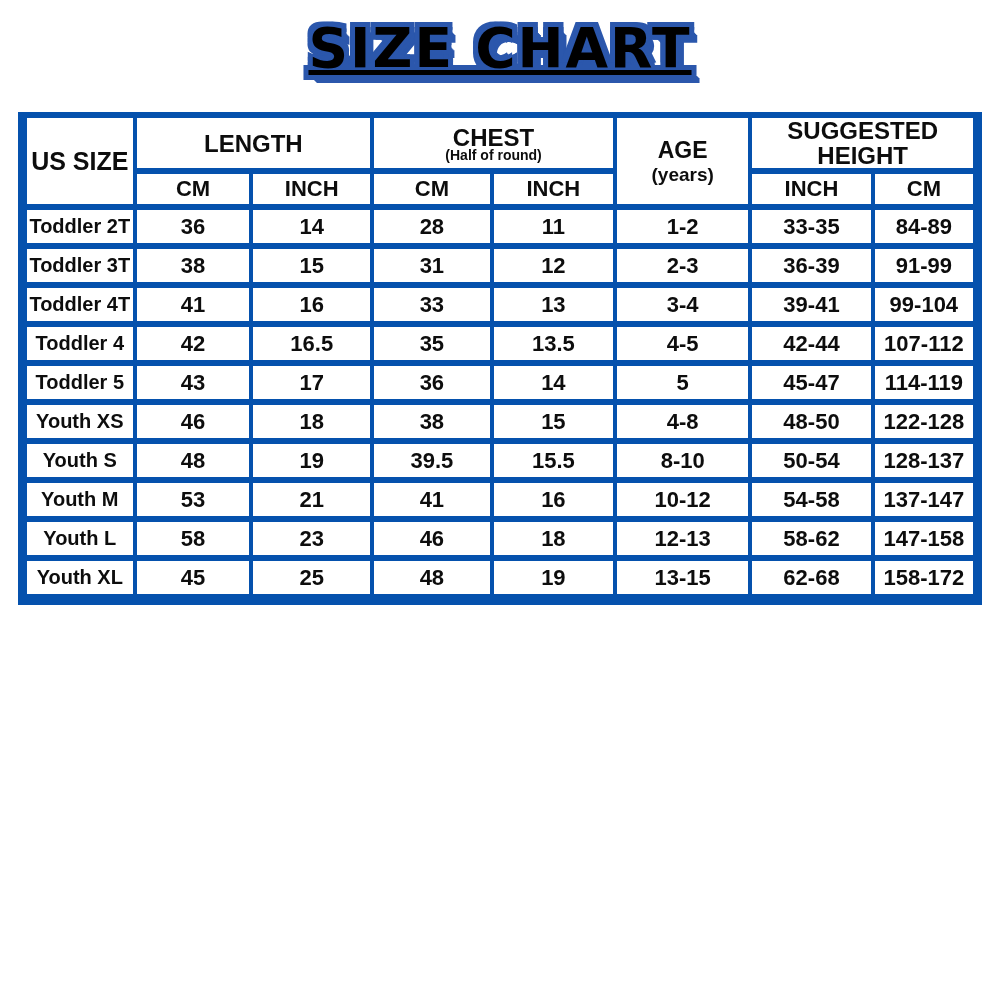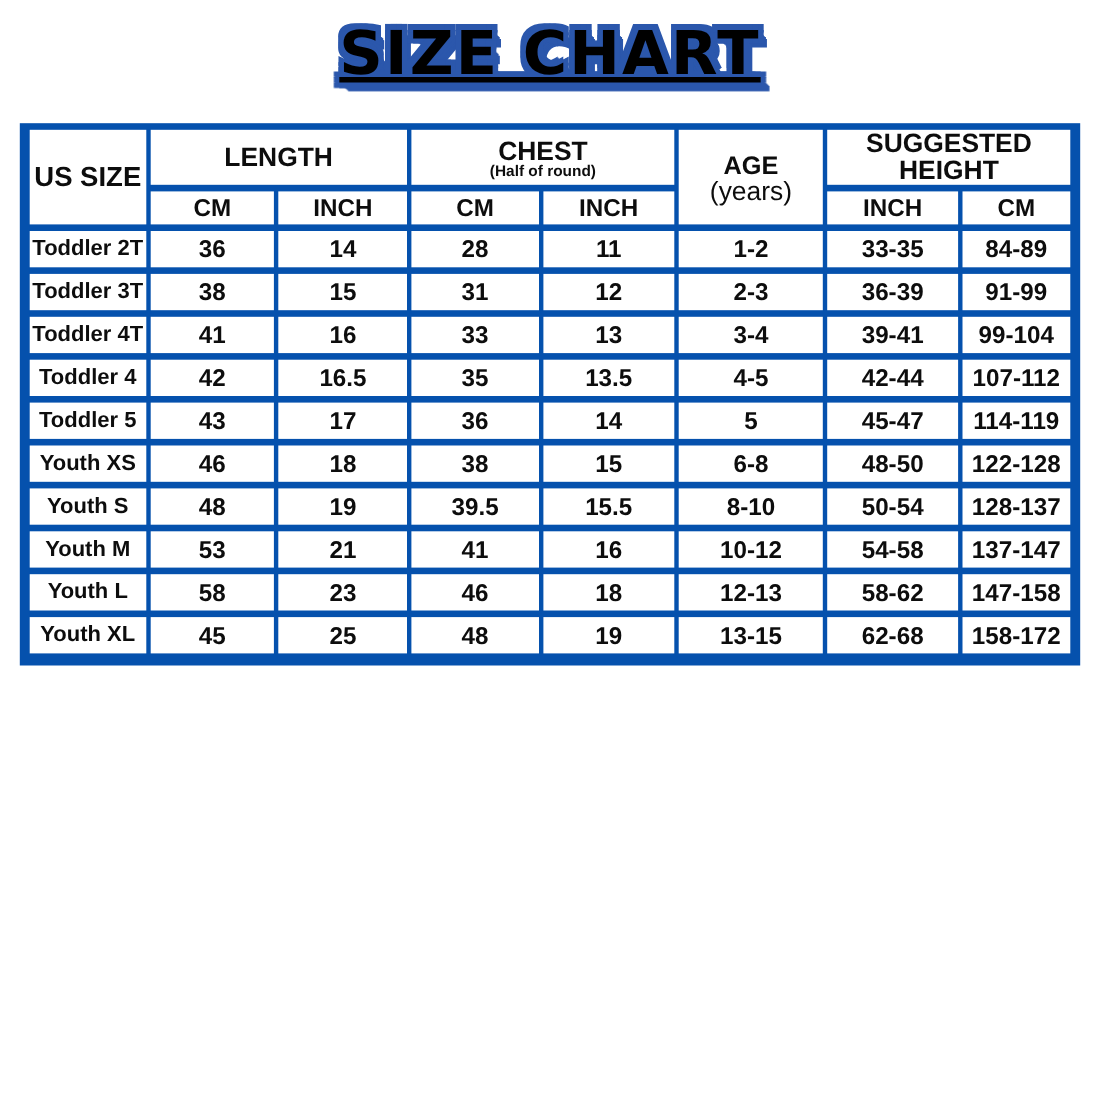--- a/index.html
+++ b/index.html
@@ -63,21 +63,21 @@
     text-align: center;
     vertical-align: middle;
     padding: 0;
     color: #0d0d0d;
     overflow: hidden;
   }
   th.group-hdr { font-size: 24px; font-weight: bold; height: 38px; line-height: 1.05; }
   th.us-size-hdr { font-size: 25px; font-weight: bold; }
   th.sub-hdr { font-size: 22px; font-weight: bold; height: 30px; }
   .chest-note { display: block; font-size: 14px; font-weight: bold; line-height: 13px; margin-top: -1px; }
-  .age-note { display: block; font-size: 24px; font-weight: normal; line-height: 24px; }
+  .age-note { display: block; font-size: 19px; font-weight: bold; line-height: 24px; }
   .age-main { display: block; font-size: 23px; font-weight: bold; line-height: 26px; margin-top: 2px; text-align: center; }
   .size-table td {
     font-size: 22px;
     font-weight: bold;
     height: 33px;
   }
   .size-table td.size-col { font-size: 20px; }
 </style>
 </head>
 <body>
@@ -172,21 +172,21 @@
           <td>5</td>
           <td>45-47</td>
           <td>114-119</td>
         </tr>
         <tr>
           <td class="size-col">Youth XS</td>
           <td>46</td>
           <td>18</td>
           <td>38</td>
           <td>15</td>
-          <td>6-8</td>
+          <td>4-8</td>
           <td>48-50</td>
           <td>122-128</td>
         </tr>
         <tr>
           <td class="size-col">Youth S</td>
           <td>48</td>
           <td>19</td>
           <td>39.5</td>
           <td>15.5</td>
           <td>8-10</td>

